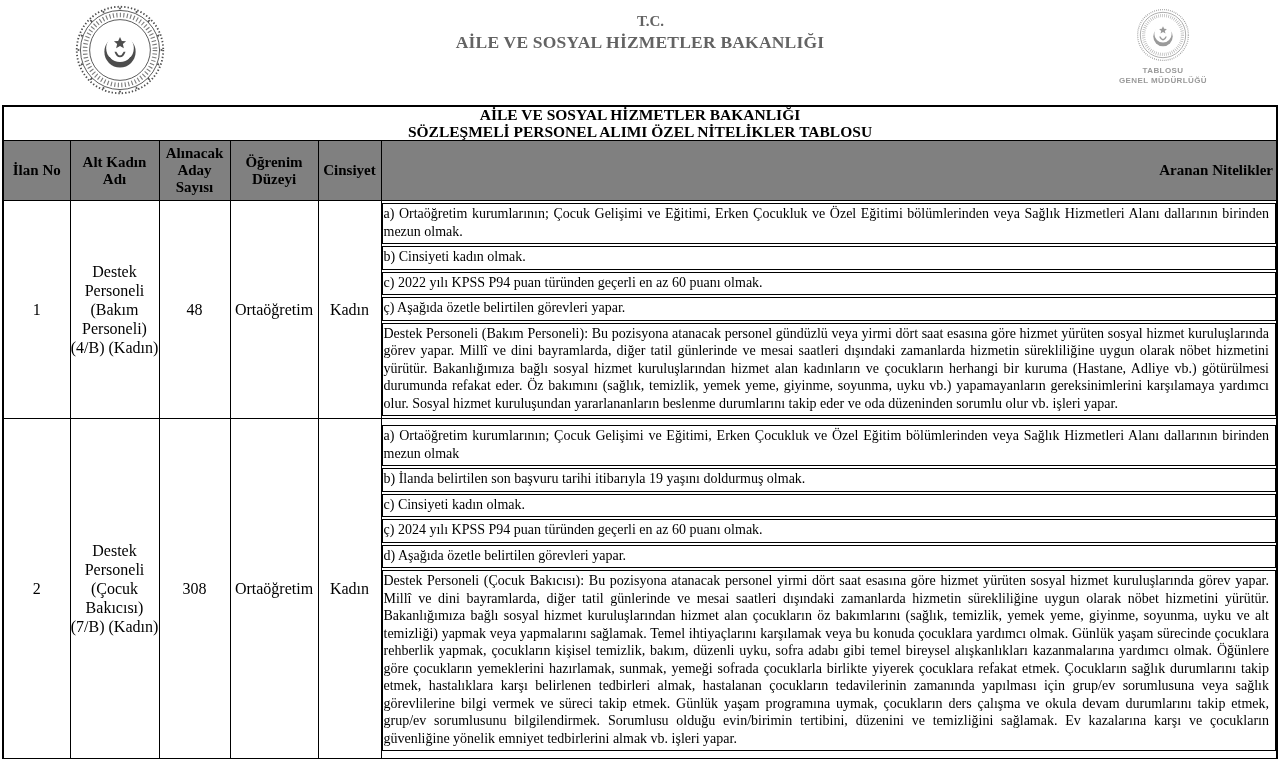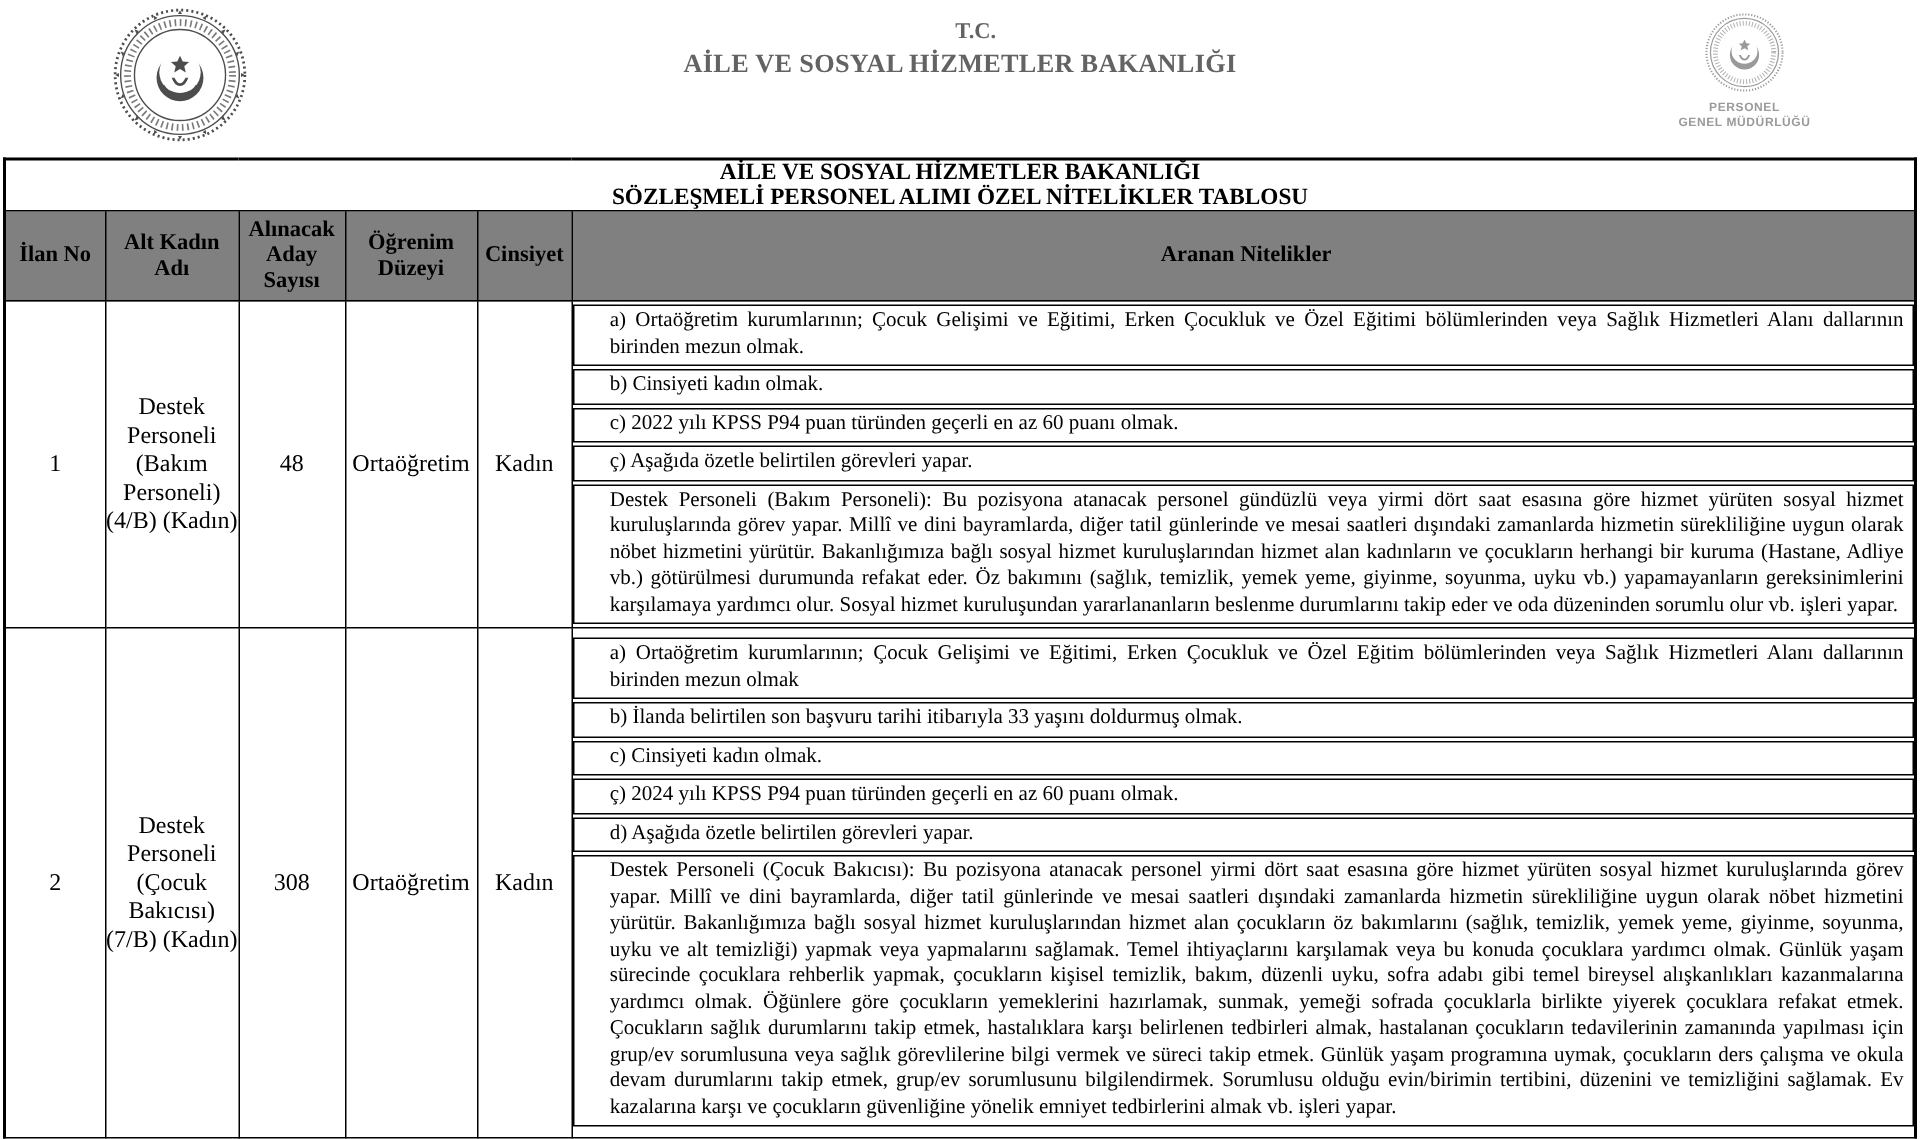--- a/index.html
+++ b/index.html
@@ -29,25 +29,25 @@
   }
   table.main td{border:1px solid #000;padding:0;vertical-align:middle;}
   td.title-cell{
     text-align:center;font-weight:bold;font-size:15.5px;line-height:16.5px;
     padding:1px 0 2px 0;
   }
   tr.colhead td{
     background:#808080;font-weight:bold;font-size:15px;line-height:17px;
     text-align:center;height:55px;padding:2px 3px;
   }
-  tr.colhead td.qual-head{text-align:center;padding-left:7px;}
+  tr.colhead td.qual-head{text-align:right;padding-left:7px;}
   td.center-cell{text-align:center;font-size:16px;line-height:19px;padding:2px;}
   td.qual-cell{vertical-align:top;padding:1px 2px;}
   .q-item{
-    border:1px solid #000;margin:2px 0;padding:1px 6px 3px 24px;
+    border:1px solid #000;margin:2px 0;padding:1px 6px 3px 1px;
     font-size:14px;line-height:17.5px;text-align:justify;
   }
 </style>
 </head>
 <body>
 
 <div class="letterhead">
 
   <svg class="seal-left" viewBox="0 0 100 100" aria-hidden="true">
     <g fill="none" stroke="#4d4d4d">
@@ -100,21 +100,21 @@
         <circle cx="50" cy="50" r="36" stroke-width="6" stroke-dasharray="1.2,2.6" opacity="0.8"></circle>
       </g>
       <g fill="#9a9a9a">
         <circle cx="50" cy="53" r="18"></circle>
         <circle cx="50" cy="48" r="16" fill="#fff"></circle>
         <path d="M50 34 l2.2 4.6 5 .5 -3.8 3.3 1.2 4.9 -4.6 -2.7 -4.6 2.7 1.2 -4.9 -3.8 -3.3 5 -.5 z"></path>
         <path d="M43 53 q2.5 7 7 7 q4.5 0 7 -7 l-2.5 0 q-2 4.5 -4.5 4.5 q-2.5 0 -4.5 -4.5 z"></path>
       </g>
     </svg>
     <div class="seal-caption">
-      <div>PERSONEL</div>
+      <div>TABLOSU</div>
       <div>GENEL MÜDÜRLÜĞÜ</div>
     </div>
   </div>
 </div>
 
 <table class="main">
   <colgroup>
     <col style="width:67px">
       <col style="width:89px">
       <col style="width:71px">
@@ -156,21 +156,21 @@
   </tr>
 
   <tr style="height:340px;">
     <td class="center-cell">2</td>
     <td class="center-cell">Destek Personeli (Çocuk Bakıcısı) (7/B) (Kadın)</td>
     <td class="center-cell">308</td>
     <td class="center-cell">Ortaöğretim</td>
     <td class="center-cell">Kadın</td>
     <td class="qual-cell">
       <div class="q-item">a) Ortaöğretim kurumlarının; Çocuk Gelişimi ve Eğitimi, Erken Çocukluk ve Özel Eğitim bölümlerinden veya Sağlık Hizmetleri Alanı dallarının birinden mezun olmak</div>
-      <div class="q-item">b) İlanda belirtilen son başvuru tarihi itibarıyla 33 yaşını doldurmuş olmak.</div>
+      <div class="q-item">b) İlanda belirtilen son başvuru tarihi itibarıyla 19 yaşını doldurmuş olmak.</div>
       <div class="q-item">c) Cinsiyeti kadın olmak.</div>
       <div class="q-item">ç) 2024 yılı KPSS P94 puan türünden geçerli en az 60 puanı olmak.</div>
       <div class="q-item">d) Aşağıda özetle belirtilen görevleri yapar.</div>
       <div class="q-item">Destek Personeli (Çocuk Bakıcısı): Bu pozisyona atanacak personel yirmi dört saat esasına göre hizmet yürüten sosyal hizmet kuruluşlarında görev yapar. Millî ve dini bayramlarda, diğer tatil günlerinde ve mesai saatleri dışındaki zamanlarda hizmetin sürekliliğine uygun olarak nöbet hizmetini yürütür. Bakanlığımıza bağlı sosyal hizmet kuruluşlarından hizmet alan çocukların öz bakımlarını (sağlık, temizlik, yemek yeme, giyinme, soyunma, uyku ve alt temizliği) yapmak veya yapmalarını sağlamak. Temel ihtiyaçlarını karşılamak veya bu konuda çocuklara yardımcı olmak. Günlük yaşam sürecinde çocuklara rehberlik yapmak, çocukların kişisel temizlik, bakım, düzenli uyku, sofra adabı gibi temel bireysel alışkanlıkları kazanmalarına yardımcı olmak. Öğünlere göre çocukların yemeklerini hazırlamak, sunmak, yemeği sofrada çocuklarla birlikte yiyerek çocuklara refakat etmek. Çocukların sağlık durumlarını takip etmek, hastalıklara karşı belirlenen tedbirleri almak, hastalanan çocukların tedavilerinin zamanında yapılması için grup/ev sorumlusuna veya sağlık görevlilerine bilgi vermek ve süreci takip etmek. Günlük yaşam programına uymak, çocukların ders çalışma ve okula devam durumlarını takip etmek, grup/ev sorumlusunu bilgilendirmek. Sorumlusu olduğu evin/birimin tertibini, düzenini ve temizliğini sağlamak. Ev kazalarına karşı ve çocukların güvenliğine yönelik emniyet tedbirlerini almak vb. işleri yapar.</div>
     </td>
   </tr>
 </tbody>
   </table>
 
 </body></html>

